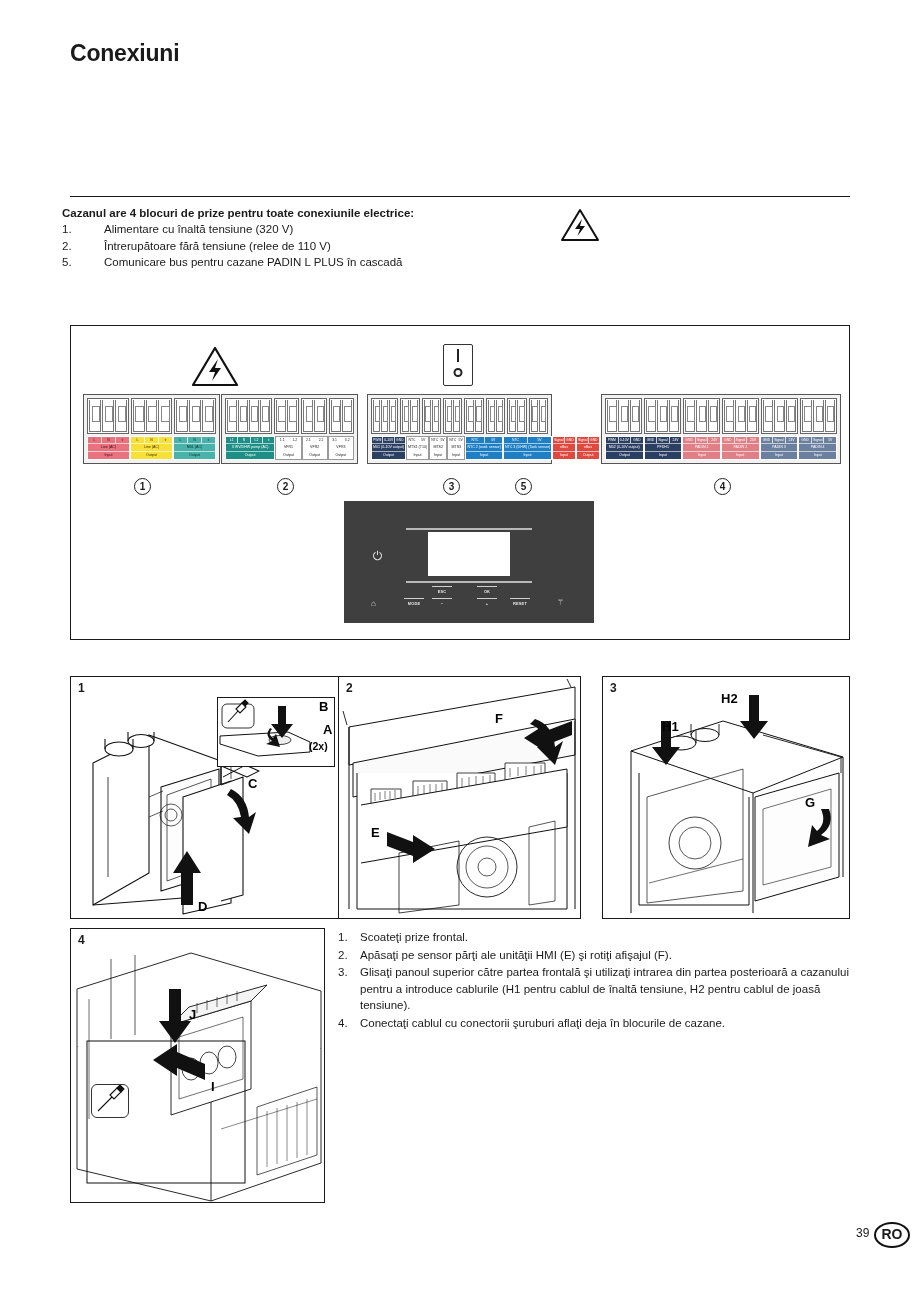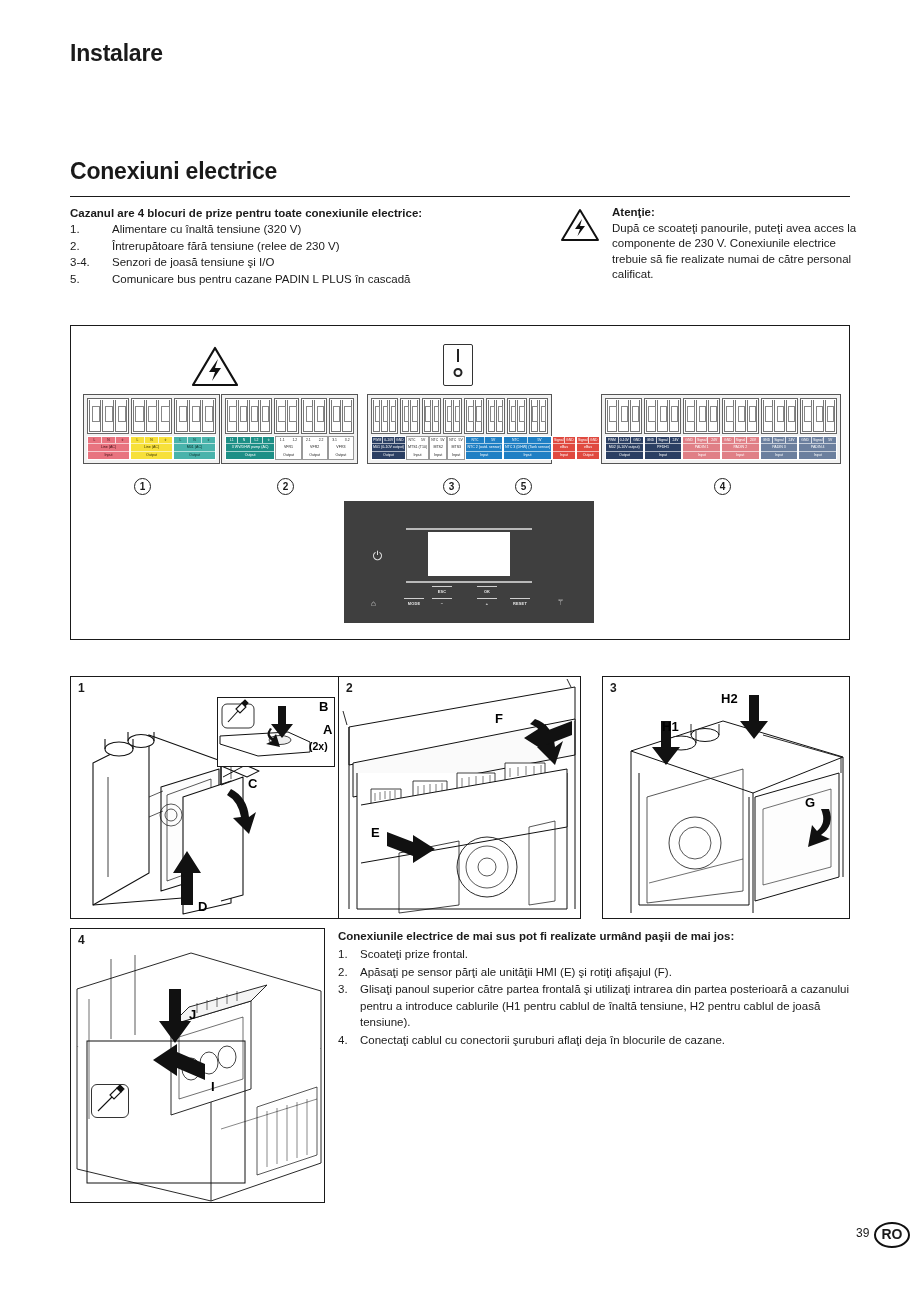--- a/index.html
+++ b/index.html
@@ -22,21 +22,21 @@
   .h-section {
     position:absolute; left:70px; top:158px;
     font-size:23px; font-weight:bold; letter-spacing:-0.2px;
   }
   .rule {
     position:absolute; left:70px; top:196px; width:780px; height:1px;
     background:#1a1a1a;
   }
 
   
-  .intro { position:absolute; left:70px; top:205px; width:470px; }
+  .intro { position:absolute; left:62px; top:205px; width:470px; }
   .intro .lead { font-size:11.5px; font-weight:bold; line-height:16px; }
   .intro ol { list-style:none; margin:0; padding:0; }
   .intro li { font-size:11.5px; line-height:16.5px; display:flex; }
   .intro li .num { width:42px; flex:0 0 42px; }
   .intro li .txt { flex:1; }
 
   
   .attn { position:absolute; left:560px; top:205px; width:300px; display:flex; gap:10px;}
   .attn .tri { flex:0 0 42px; padding-top:3px;}
   .attn .body { font-size:11.5px; line-height:15.5px;}
@@ -148,56 +148,47 @@
     font-size:14px; font-weight:bold; text-align:center; line-height:21px;
   }
 
   svg { display:block; }
 </style>
 </head>
 <body>
 
 <div class="page">
 
-  <div class="h-instalare">Instalare</div>
-  <div class="h-section">Conexiuni electrice</div>
+  <div class="h-instalare">Conexiuni</div>
   <div class="rule"></div>
 
   <div class="intro">
     <div class="lead">Cazanul are 4 blocuri de prize pentru toate conexiunile electrice:</div>
     <ol id="intro-list">
         <li>
           <span class="num">1.</span>
           <span class="txt">Alimentare cu înaltă tensiune (320 V)</span>
         </li>
         <li>
           <span class="num">2.</span>
-          <span class="txt">Întrerupătoare fără tensiune (relee de 230 V)</span>
-        </li>
-        <li>
-          <span class="num">3-4.</span>
-          <span class="txt">Senzori de joasă tensiune şi I/O</span>
+          <span class="txt">Întrerupătoare fără tensiune (relee de 110 V)</span>
         </li>
         <li>
           <span class="num">5.</span>
           <span class="txt">Comunicare bus pentru cazane PADIN L PLUS în cascadă</span>
         </li>
       </ol>
   </div>
 
   <div class="attn">
     <div class="tri">
       <svg width="40" height="34" viewBox="0 0 40 34">
         <polygon points="20,2 38,32 2,32" fill="#fff" stroke="#111" stroke-width="2" stroke-linejoin="round"></polygon>
         <path d="M22 11 L15 21 L20 21 L17.5 28 L25 18 L20 18 Z" fill="#111"></path>
       </svg>
-    </div>
-    <div class="body">
-      <b>Atenţie:</b><br>
-      <span>După ce scoateţi panourile, puteţi avea acces la componente de 230 V. Conexiunile electrice trebuie să fie realizate numai de către personal calificat.</span>
     </div>
   </div>
 
   <div class="frame">
 
     <div class="warn-tri">
       <svg width="48" height="42" viewBox="0 0 48 42">
         <polygon points="24,2 46,39 2,39" fill="#fff" stroke="#111" stroke-width="2.2" stroke-linejoin="round"></polygon>
         <path d="M27 13 L18 26 L24 26 L21 35 L30 22 L24 22 Z" fill="#111"></path>
       </svg>
@@ -693,21 +684,20 @@
             <path d="M18 10 l7 -7 4 4 -7 7 z"></path>
           <path d="M25 3 l3 -3 4 4 -3 3 z" fill="#111"></path>
         </g>
       </svg>
     </div>
     <div class="callout" style="left:118px; top:78px;">J</div>
     <div class="callout" style="left:140px; top:150px;">I</div>
   </div>
 
   <div class="steps">
-    <div class="lead">Conexiunile electrice de mai sus pot fi realizate urmând paşii de mai jos:</div>
     <ol id="steps-list">
         <li>
           <span class="num">1.</span>
           <span class="txt">Scoateţi prize frontal.</span>
         </li>
         <li>
           <span class="num">2.</span>
           <span class="txt">Apăsaţi pe sensor părţi ale unităţii HMI (E) şi rotiţi afişajul (F).</span>
         </li>
         <li>

